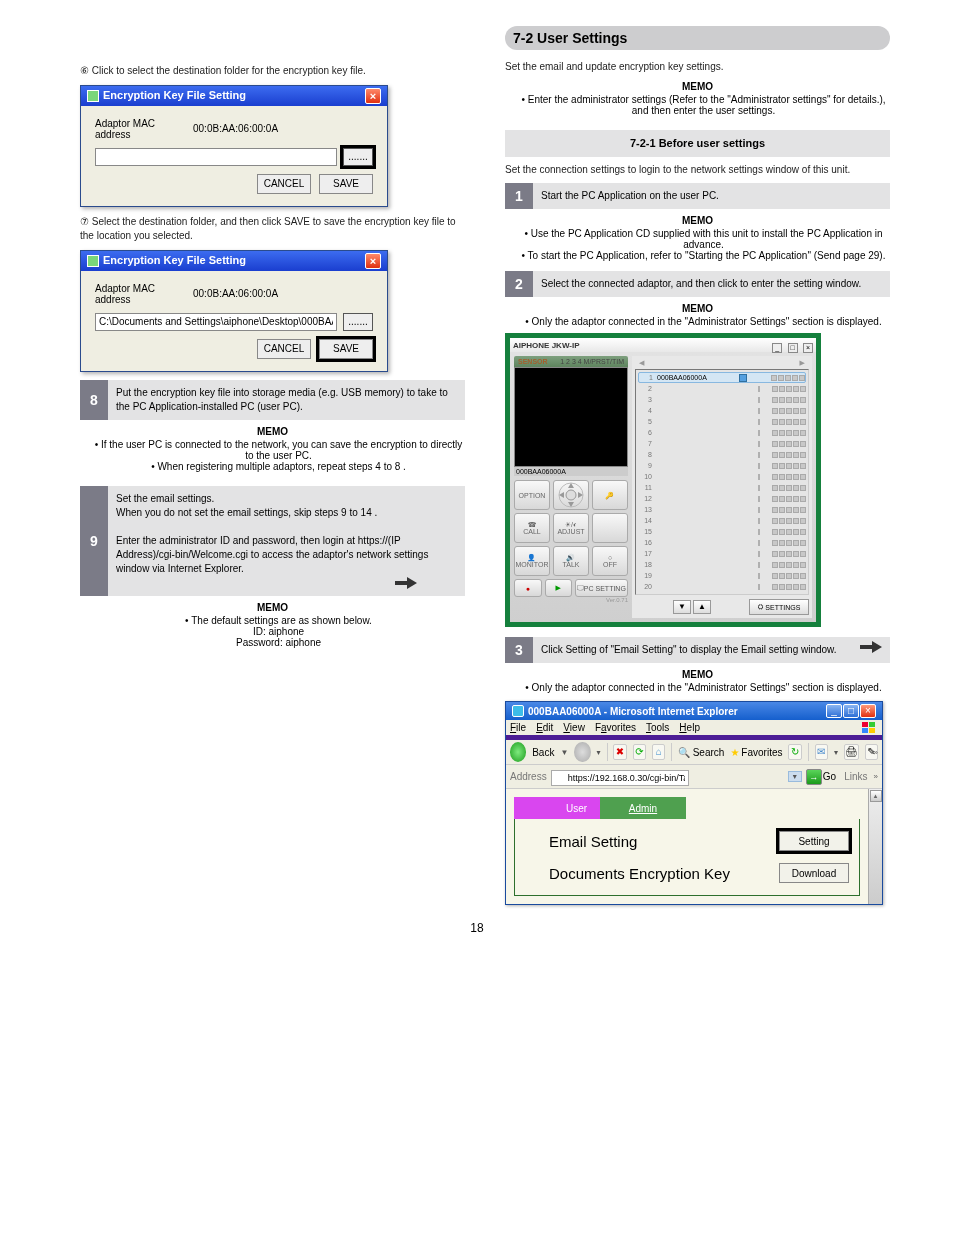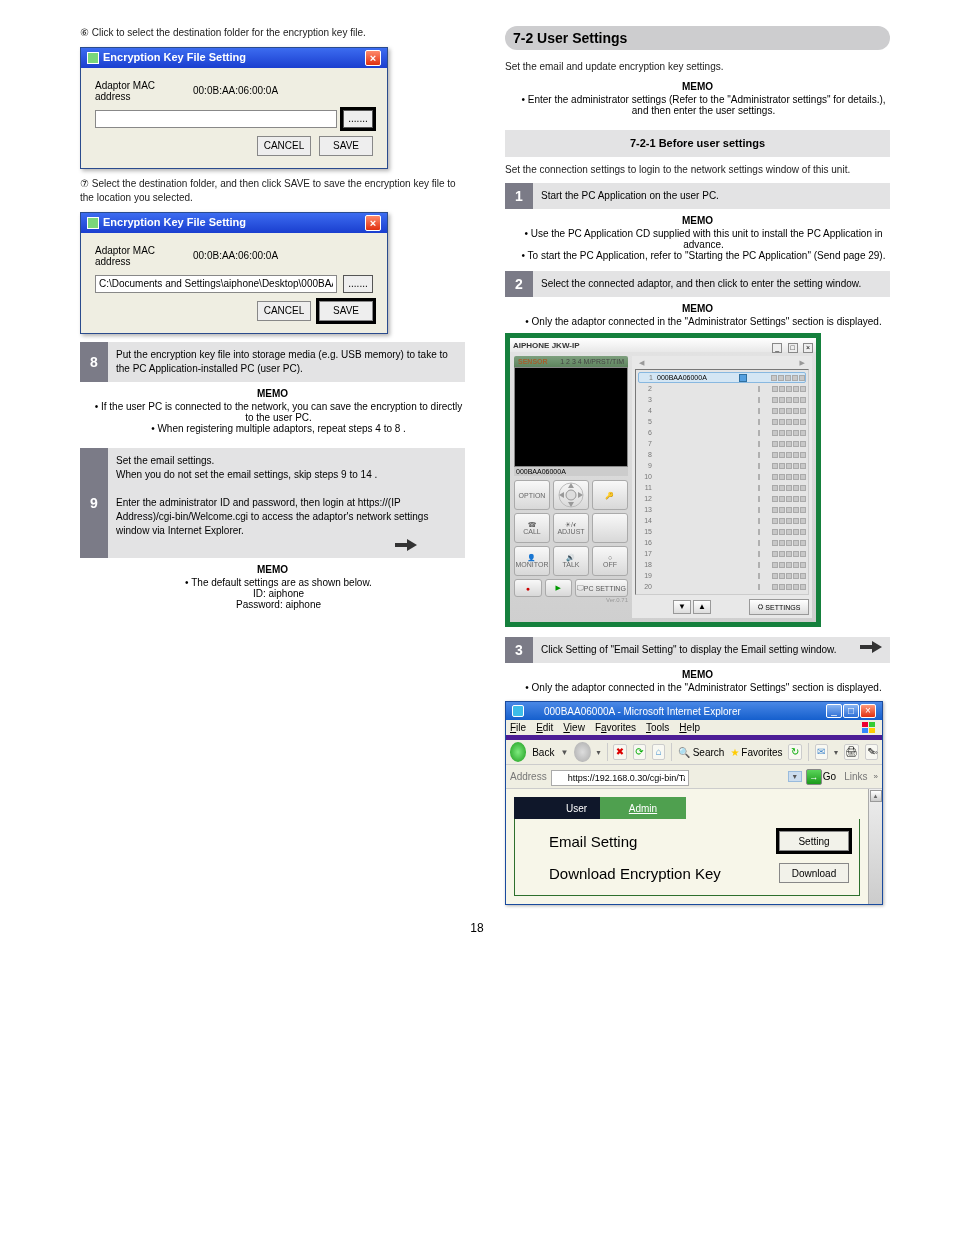--- a/index.html
+++ b/index.html
@@ -1,19 +1,19 @@
 <!DOCTYPE html>
 <html><head>
 <meta charset="utf-8">
 <style>
   * { box-sizing: border-box; margin: 0; padding: 0; }
   body { font-family: Arial, sans-serif; width: 954px; background: #fff; color: #000; }
   .page { padding: 20px 40px 40px 80px; position: relative; }
   .col-wrap { display: flex; gap: 40px; }
-  .col-left { width: 385px; flex-shrink: 0; }
+  .col-left { width: 385px; flex-shrink: 0; margin-top: 38px; }
   .col-right { width: 385px; flex-shrink: 0; }
   .page-num { position: absolute; bottom: 10px; left: 50%; transform: translateX(-50%); font-size: 12px; }
   .section-header { background: #cdcdcf; padding: 4px 8px; margin: 6px 0 10px 0; font-size: 14px; font-weight: bold; display: block; border-radius: 12px; }
   .para { font-size: 10px; line-height: 1.45; margin: 6px 0; color: #222; }
   .step-block { background: #e3e3e4; font-size: 11px; display: flex; align-items: stretch; margin: 6px 0; }
   .step-num { background: #7b7b87; color: #fff; width: 28px; display: flex; align-items: center; justify-content: center; font-size: 14px; font-weight: bold; }
   .step-body { padding: 6px 8px; flex: 1; line-height: 1.4; font-size: 10px; }
   .arrow-line { display: block; text-align: right; padding-right: 40px; }
   .arrow-line svg { width: 22px; height: 12px; vertical-align: middle; }
   .memo { margin-top: 6px; text-align: center; }
@@ -65,21 +65,21 @@
   .app-sq-blue { width:8px;height:8px;background:#55a0e0;border:1px solid #3070a0;}
   .app-foot { display:flex; justify-content:space-between; align-items:center; margin-top:4px;}
   .app-arrows { display:flex; gap:2px;}
   .app-arrows div { width:18px;height:14px;border:1px solid #999;background:linear-gradient(#fff,#ddd);font-size:8px;text-align:center;line-height:12px;}
   .app-settings { width:60px;height:16px;border:1px solid #999;background:linear-gradient(#fff,#ddd);font-size:7px;display:flex;align-items:center;justify-content:center;gap:2px;}
   .app-version { font-size:6px; text-align:right; color:#999;}
 
   
   .ie { width: 378px; border:1px solid #1a4b9e; box-shadow: 1px 1px 3px rgba(0,0,0,.3);}
   .ie-title { background: linear-gradient(#4a88e6,#155fcd); padding:2px 6px; display:flex; justify-content:space-between; align-items:center;}
-  .ie-title-text { color:#fff; font-size:10px; font-weight:normal; display:flex; align-items:center; gap:20px;}
+  .ie-title-text { color:#fff; font-size:10px; font-weight:bold; display:flex; align-items:center; gap:4px;}
   .ie-title-text .ieicon { width:12px;height:12px;background:#3dbde8;border:1px solid #fff;border-radius:2px;}
   .ie-winbtns { display:flex; gap:1px;}
   .ie-winbtns span { width:16px;height:14px; background:linear-gradient(#8ab5f2,#2d6fd6); border:1px solid #fff; border-radius:2px; color:#fff; font-size:10px; text-align:center; line-height:12px; cursor:pointer;}
   .ie-winbtns span.cls { background: linear-gradient(#ff9a7b,#e03010);}
   .ie-menu { background:#efeee2; font-size:10px; padding:2px 4px; display:flex; gap:10px; position:relative;}
   .ie-menu span u { text-decoration: underline;}
   .ie-menu .winlogo { position:absolute; right:6px; top:2px; width:14px;height:12px;}
   .ie-toolbar { background:#efeee2; padding:2px 4px; display:flex; align-items:center; gap:6px; border-top:5px solid #4c1d95; border-bottom:1px solid #ccc; position:relative;}
   .ie-tb-exp { position:absolute; right:4px; font-size:8px; color:#666;}
   .ie-ball { width:20px;height:20px;border-radius:50%;}
@@ -91,21 +91,21 @@
   .ie-search { font-size:10px; display:flex;align-items:center;gap:2px;}
   .ie-addr { background:#efeee2; padding:2px 4px; display:flex; align-items:center; gap:4px; border-bottom:1px solid #ccc;}
   .ie-addr-label { font-size:10px; color:#777;}
   .ie-addr-input { flex:1; height:16px; font-size:9px; border:1px solid #aaa; background:#fff; padding:1px 3px 1px 16px; position:relative;}
   .ie-lock { position:absolute; left:2px; width:10px;height:10px;}
   .ie-gobox { display:flex;align-items:center;gap:1px;}
   .ie-go { width:16px;height:16px;background:linear-gradient(#5ad45a,#1a9a1a);border:1px solid #888;border-radius:2px;color:#fff;font-size:9px;text-align:center;line-height:14px;}
   .ie-content { background:#f7f6e9; padding:8px;}
   .ie-tabs { display:flex;}
   .ie-tab { width:86px; height:22px; font-size:10px; display:flex; align-items:center; justify-content:center; color:#fff;}
-  .ie-tab.user { background:#0f172a;padding-left:39px;}
+  .ie-tab.user { background:#d946ef;padding-left:39px;}
   .ie-tab.admin { background:#4fa04f; text-decoration:underline; cursor:pointer;}
   .ie-panel { border:1px solid #2d6f2d; border-top:none; padding:12px 10px;}
   .ie-row { display:flex; align-items:center; justify-content:space-between; margin-bottom:12px;}
   .ie-row-label { font-size:15px; font-weight:normal;margin-left:24px;}
   .ie-row-btn { width:70px; height:20px; font-size:10px; border:1px solid #888; background:#f2f2ea; cursor:pointer;}
   .ie-row-btn.hl { box-shadow: 0 0 0 3px #000; }
   .ie-scroll { width:14px; background:linear-gradient(#eee,#ccc); position:absolute; right:0; top:0; bottom:0; border-left:1px solid #aaa;}
   .ie-content-wrap { position:relative; display:flex; }
   .ie-content-inner { flex:1; padding-right:14px;}
   .ie-scrollcap { width:12px;height:12px;background:linear-gradient(#fff,#ccc);border:1px solid #999;margin:1px auto;font-size:7px;text-align:center;line-height:10px;color:#666;}
@@ -695,21 +695,21 @@
               <div class="ie-tabs">
                 <div class="ie-tab user">User</div>
                 <div class="ie-tab admin">Admin</div>
               </div>
               <div class="ie-panel">
                 <div class="ie-row">
                   <span class="ie-row-label">Email Setting</span>
                   <button class="ie-row-btn hl">Setting</button>
                 </div>
                 <div class="ie-row" style="margin-bottom:0;">
-                  <span class="ie-row-label">Download Encryption Key</span>
+                  <span class="ie-row-label">Documents Encryption Key</span>
                   <button class="ie-row-btn">Download</button>
                 </div>
               </div>
             </div>
           </div>
           <div class="ie-scroll">
             <div class="ie-scrollcap">▴</div>
           </div>
         </div>
       </div>

